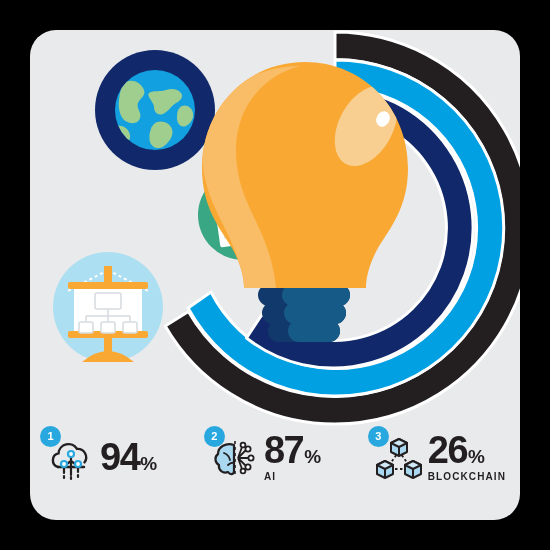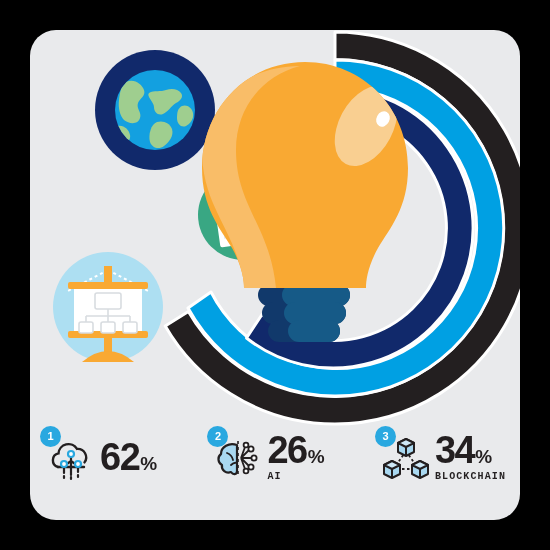--- a/index.html
+++ b/index.html
@@ -94,21 +94,21 @@
   .stat-label{
     font-size:10px;
     font-weight:bold;
     color:#231f20;
     letter-spacing:1.1px;
     line-height:1.25;
     margin-top:3px;
     text-transform:uppercase;
     max-width:104px;
   }
-  .stat-label.narrow{max-width:86px;font-family:Liberation Mono, monospace;}
+  .stat-label.narrow{max-width:86px;}
 </style>
 </head>
 <body>
 
 <div id="infographic">
 
   <div class="panel"></div>
 
   <div class="stage">
     <svg width="490" height="490" viewBox="0 0 490 490" xmlns="http://www.w3.org/2000/svg">
@@ -217,21 +217,21 @@
           <path d="M12 34 h26" fill="none" stroke="#231f20" stroke-width="2.4" stroke-linecap="round"></path>
           <path d="M25 22 v20 M25 28 l-7 5 v7 M25 28 l7 5 v6" fill="none" stroke="#231f20" stroke-width="2.2" stroke-linecap="round"></path>
           <circle cx="25" cy="21" r="3" fill="#ffffff" stroke="#29a8e0" stroke-width="2.2"></circle>
           <circle cx="18" cy="31" r="3" fill="#ffffff" stroke="#29a8e0" stroke-width="2.2"></circle>
           <circle cx="32" cy="31" r="3" fill="#ffffff" stroke="#29a8e0" stroke-width="2.2"></circle>
           <path d="M25 44 v2 M18 43 v2 M32 42 v2" stroke="#231f20" stroke-width="2.2" stroke-linecap="round"></path>
         </svg>
       </div>
       <div class="stat-text">
         <div class="stat-value">
-          <span class="stat-num">62</span>
+          <span class="stat-num">94</span>
           <span class="stat-pct">%</span>
         </div>
       </div>
     </div>
 
     <div class="stat">
       <div class="stat-iconwrap">
         <div class="stat-badge">2</div>
         <svg class="stat-icon" viewBox="0 0 50 50">
           <path d="M24 12 c-8 -3 -16 2 -16 9 c-4 3 -3 9 1 11 c-1 5 4 9 9 7 c2 3 6 3 6 -1 Z" fill="#a9d8f0" stroke="#231f20" stroke-width="2.2" stroke-linejoin="round"></path>
@@ -240,21 +240,21 @@
           <path d="M28 25 l8 -8 M28 25 h10 M28 25 l8 8 M28 25 l4 -11 M28 25 l4 11" fill="none" stroke="#231f20" stroke-width="1.8"></path>
           <circle cx="38" cy="16" r="2.6" fill="#ffffff" stroke="#231f20" stroke-width="1.8"></circle>
           <circle cx="41" cy="25" r="2.6" fill="#ffffff" stroke="#231f20" stroke-width="1.8"></circle>
           <circle cx="38" cy="34" r="2.6" fill="#ffffff" stroke="#231f20" stroke-width="1.8"></circle>
           <circle cx="33" cy="12" r="2.4" fill="#ffffff" stroke="#231f20" stroke-width="1.8"></circle>
           <circle cx="33" cy="38" r="2.4" fill="#ffffff" stroke="#231f20" stroke-width="1.8"></circle>
         </svg>
       </div>
       <div class="stat-text">
         <div class="stat-value">
-          <span class="stat-num">26</span>
+          <span class="stat-num">87</span>
           <span class="stat-pct">%</span>
         </div>
         <div class="stat-label narrow">AI</div>
       </div>
     </div>
 
     <div class="stat">
       <div class="stat-iconwrap">
         <div class="stat-badge">3</div>
         <svg class="stat-icon" viewBox="0 0 50 50">
@@ -271,21 +271,21 @@
           </g>
           <g stroke="#231f20" stroke-width="2" stroke-linejoin="round">
             <path d="M39 28 l8 4 v9 l-8 4 l-8 -4 v-9 Z" fill="#a9d8f0"></path>
             <path d="M39 28 l8 4 l-8 4 l-8 -4 Z" fill="#cfe9f7"></path>
             <path d="M39 36 v9" fill="none"></path>
           </g>
         </svg>
       </div>
       <div class="stat-text">
         <div class="stat-value">
-          <span class="stat-num">34</span>
+          <span class="stat-num">26</span>
           <span class="stat-pct">%</span>
         </div>
         <div class="stat-label narrow">Blockchain</div>
       </div>
     </div>
 
   </div>
 </div>
 
 </body></html>

